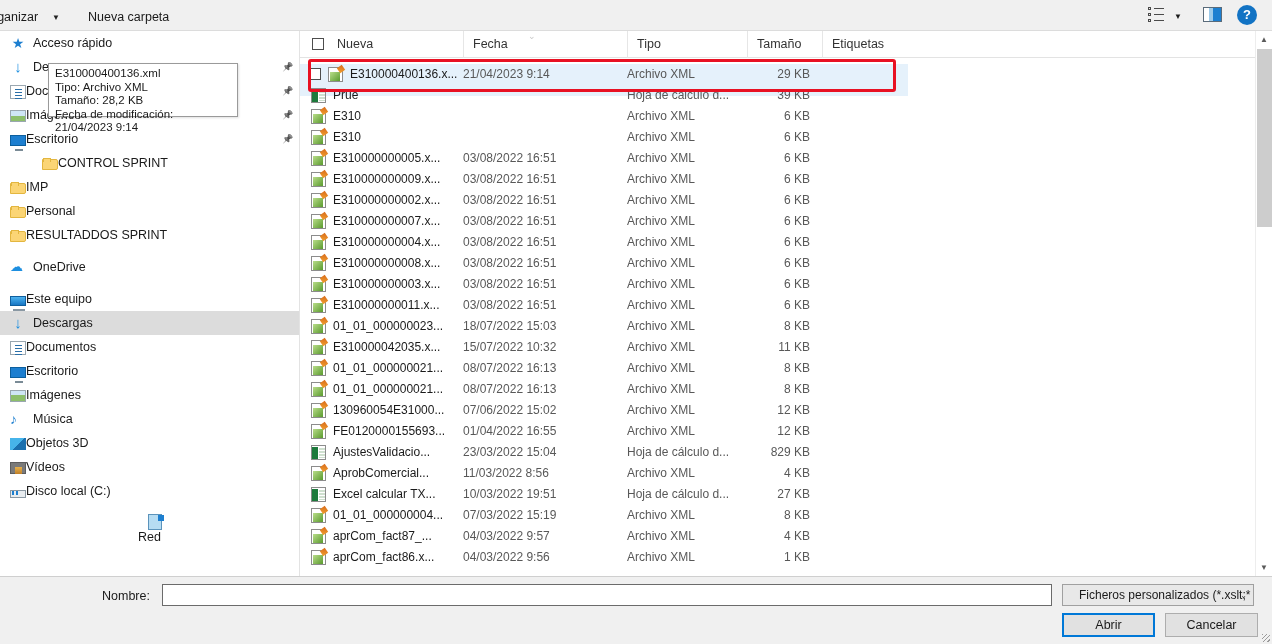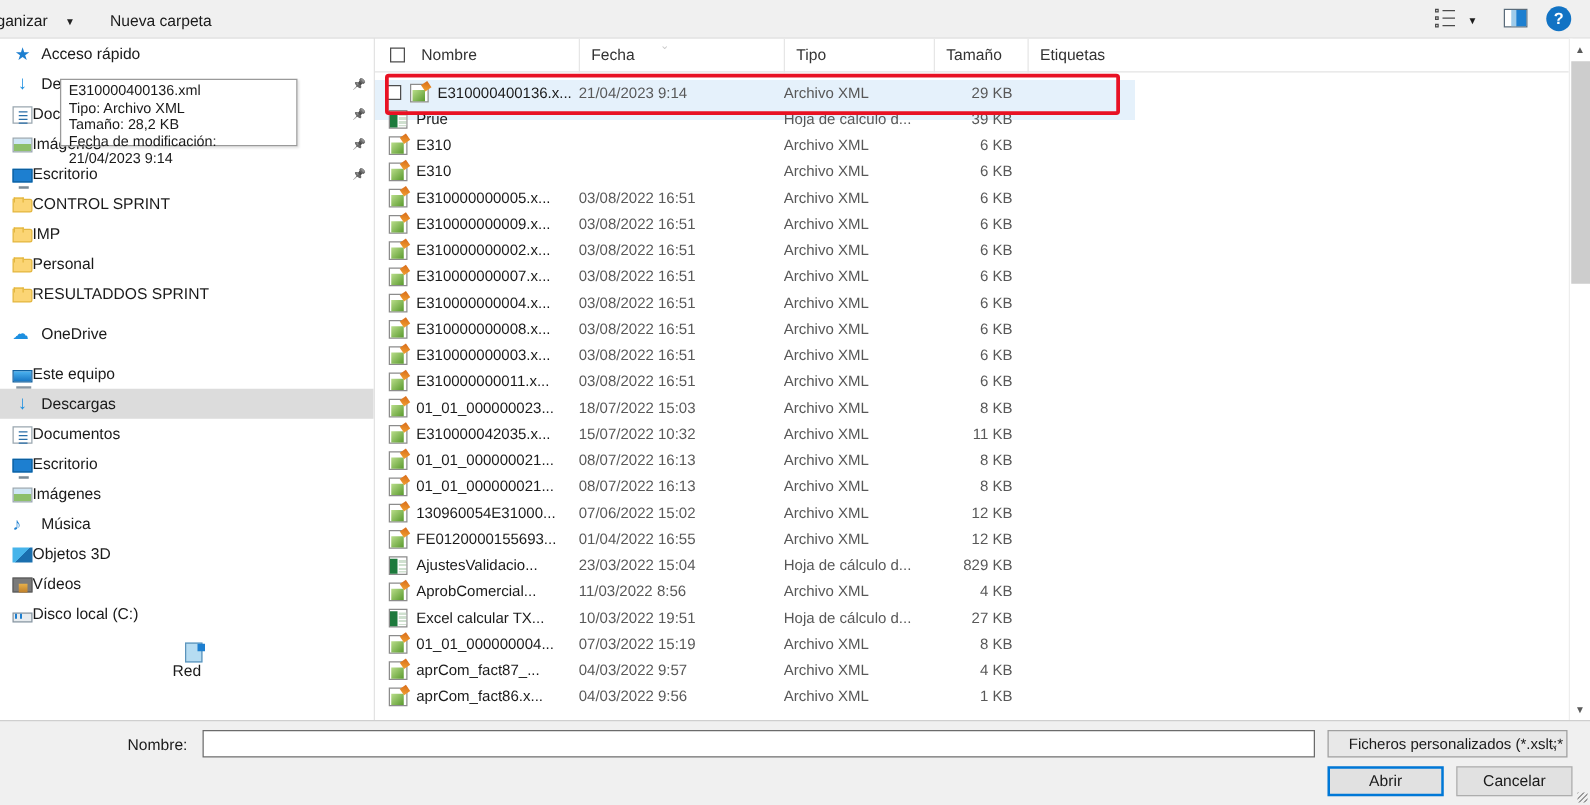--- a/index.html
+++ b/index.html
@@ -198,21 +198,21 @@
     <div class="nav-row" style="top: 72px;">
       <span class="nav-ico i-img" style="margin-left: 10px;"></span>
       <span class="nav-lbl">Imágenes</span>
       <span class="pin" style="font-size: 9px; filter: grayscale(1);">📌</span>
     </div>
     <div class="nav-row" style="top: 96px;">
       <span class="nav-ico i-desk" style="margin-left: 10px;"></span>
       <span class="nav-lbl">Escritorio</span>
       <span class="pin" style="font-size: 9px; filter: grayscale(1);">📌</span>
     </div>
-    <div class="nav-row" style="top: 120px;">
+    <div class="nav-row" style="top: 120px; padding-left: 32px;">
       <span class="nav-ico i-folder" style="margin-left: 10px;"></span>
       <span class="nav-lbl">CONTROL SPRINT</span>
     </div>
     <div class="nav-row" style="top: 144px;">
       <span class="nav-ico i-folder" style="margin-left: 10px;"></span>
       <span class="nav-lbl">IMP</span>
     </div>
     <div class="nav-row" style="top: 168px;">
       <span class="nav-ico i-folder" style="margin-left: 10px;"></span>
       <span class="nav-lbl">Personal</span>
@@ -264,21 +264,21 @@
     <div class="nav-row" style="top: 480px; flex-direction: column;">
       <span class="nav-ico i-net" style="margin-left: 10px;"></span>
       <span class="nav-lbl">Red</span>
     </div>
   </div>
 <div class="side-sep"></div>
 
 <div class="list-wrap">
   <div class="colheads">
     <div class="head-chk"></div>
-    <div class="colhead first" style="left:28px;width:135px;">Nombre</div>
+    <div class="colhead first" style="left:28px;width:135px;">Nueva</div>
     <div class="colhead" style="left:163px;width:164px;">Fecha</div>
     <div class="colhead" style="left:327px;width:120px;">Tipo</div>
     <div class="colhead" style="left:447px;width:75px;">Tamaño</div>
     <div class="colhead" style="left:522px;width:86px;">Etiquetas</div>
     <div class="sort-chev">⌄</div>
   </div>
   <div id="rows-host">
       <div class="row sel" style="top: 33px;">
         <span class="rowchk"></span>
         <span class="fico xml"></span>

